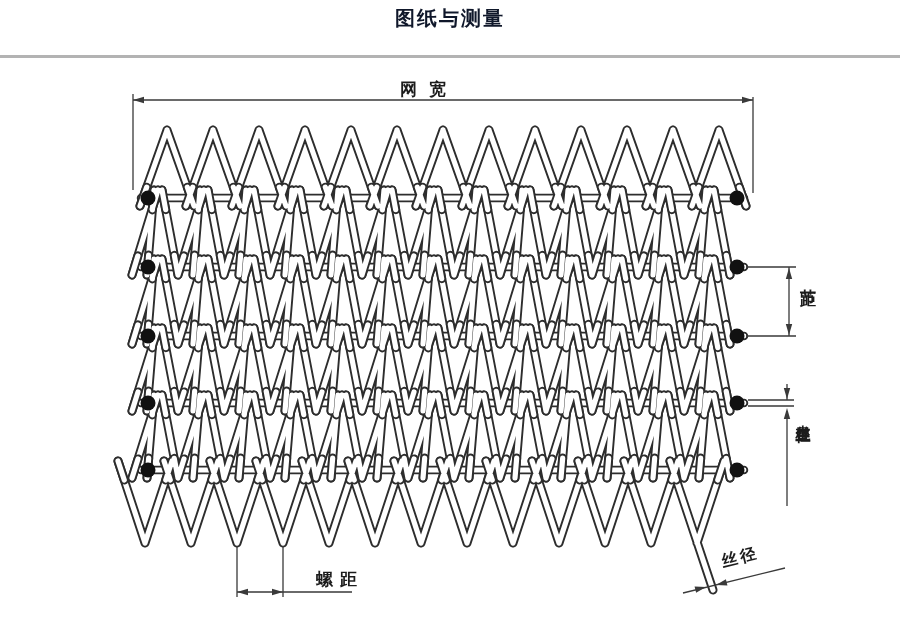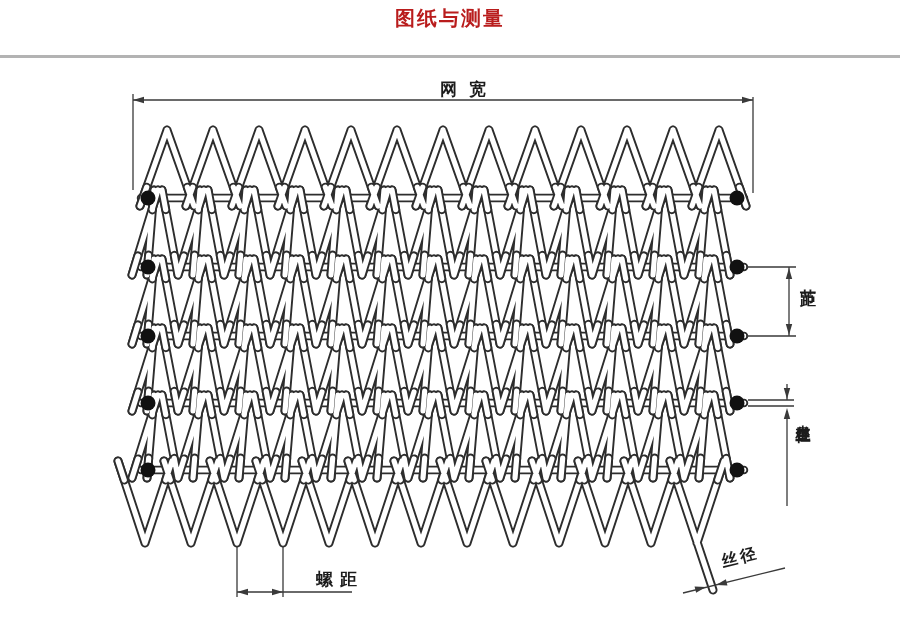--- a/index.html
+++ b/index.html
@@ -5,32 +5,32 @@
   html,body{margin:0;padding:0;background:#fff;}
   #page{position:relative;width:900px;height:628px;background:#fff;overflow:hidden;
         font-family:"Liberation Sans","DejaVu Sans",sans-serif;}
   #title{position:absolute;top:5px;left:0;width:900px;text-align:center;
          font-size:20px;font-weight:bold;letter-spacing:2px;}
   #divider{position:absolute;top:55px;left:0;width:900px;height:3px;}
   #mesh-svg{position:absolute;top:0;left:0;}
   .lbl{position:absolute;color:#1c1c1c;font-weight:bold;white-space:nowrap;}
   .lbl-h{font-size:17px;}
   .vert{writing-mode:vertical-rl;text-orientation:upright;}
-  #lbl-net-width{left:388px;top:78px;width:110px;text-align:right;letter-spacing:12px;text-indent:12px;}
+  #lbl-net-width{left:388px;top:78px;width:110px;text-align:left;letter-spacing:12px;text-indent:12px;}
   #lbl-pitch{left:797px;top:276px;font-size:16px;letter-spacing:4px;}
   #lbl-cross-wire{left:793px;top:413px;font-size:15px;letter-spacing:1px;}
   #lbl-spiral-pitch{left:296px;top:568px;letter-spacing:7px;margin-left:20px;}
   #lbl-wire-dia{left:722px;top:552px;font-size:16px;letter-spacing:3px;
                 transform:rotate(-14deg);transform-origin:left center;}
 </style>
 </head>
 <body>
 
 <div id="page">
-  <div id="title" style="color: #b91c1c;">图纸与测量</div>
+  <div id="title" style="color: #0f172a;">图纸与测量</div>
   <div id="divider" style="background: rgb(179, 179, 179);"></div>
 
   <svg id="mesh-svg" width="900" height="628" viewBox="0 0 900 628">
       <path d="M167 130L140 206M167 130L194 206M213 130L186 206M213 130L240 206M259 130L232 206M259 130L286 206M305 130L278 206M305 130L332 206M351 130L324 206M351 130L378 206M397 130L370 206M397 130L424 206M443 130L416 206M443 130L470 206M489 130L462 206M489 130L516 206M535 130L508 206M535 130L562 206M581 130L554 206M581 130L608 206M627 130L600 206M627 130L654 206M673 130L646 206M673 130L700 206M719 130L692 206M719 130L746 206M132 275L158 190M162 190L178 275M147 275L154 190M178 275L204 190M208 190L224 275M193 275L200 190M224 275L250 190M254 190L270 275M239 275L246 190M270 275L296 190M300 190L316 275M285 275L292 190M316 275L342 190M346 190L362 275M331 275L338 190M362 275L388 190M392 190L408 275M377 275L384 190M408 275L434 190M438 190L454 275M423 275L430 190M454 275L480 190M484 190L500 275M469 275L476 190M500 275L526 190M530 190L546 275M515 275L522 190M546 275L572 190M576 190L592 275M561 275L568 190M592 275L618 190M622 190L638 275M607 275L614 190M638 275L664 190M668 190L684 275M653 275L660 190M684 275L710 190M714 190L730 275M699 275L706 190M132 344L158 259M162 259L178 344M147 344L154 259M178 344L204 259M208 259L224 344M193 344L200 259M224 344L250 259M254 259L270 344M239 344L246 259M270 344L296 259M300 259L316 344M285 344L292 259M316 344L342 259M346 259L362 344M331 344L338 259M362 344L388 259M392 259L408 344M377 344L384 259M408 344L434 259M438 259L454 344M423 344L430 259M454 344L480 259M484 259L500 344M469 344L476 259M500 344L526 259M530 259L546 344M515 344L522 259M546 344L572 259M576 259L592 344M561 344L568 259M592 344L618 259M622 259L638 344M607 344L614 259M638 344L664 259M668 259L684 344M653 344L660 259M684 344L710 259M714 259L730 344M699 344L706 259M132 411L158 328M162 328L178 411M147 411L154 328M178 411L204 328M208 328L224 411M193 411L200 328M224 411L250 328M254 328L270 411M239 411L246 328M270 411L296 328M300 328L316 411M285 411L292 328M316 411L342 328M346 328L362 411M331 411L338 328M362 411L388 328M392 328L408 411M377 411L384 328M408 411L434 328M438 328L454 411M423 411L430 328M454 411L480 328M484 328L500 411M469 411L476 328M500 411L526 328M530 328L546 411M515 411L522 328M546 411L572 328M576 328L592 411M561 411L568 328M592 411L618 328M622 328L638 411M607 411L614 328M638 411L664 328M668 328L684 411M653 411L660 328M684 411L710 328M714 328L730 411M699 411L706 328M132 478L158 395M162 395L178 478M147 478L154 395M178 478L204 395M208 395L224 478M193 478L200 395M224 478L250 395M254 395L270 478M239 478L246 395M270 478L296 395M300 395L316 478M285 478L292 395M316 478L342 395M346 395L362 478M331 478L338 395M362 478L388 395M392 395L408 478M377 478L384 395M408 478L434 395M438 395L454 478M423 478L430 395M454 478L480 395M484 395L500 478M469 478L476 395M500 478L526 395M530 395L546 478M515 478L522 395M546 478L572 395M576 395L592 478M561 478L568 395M592 478L618 395M622 395L638 478M607 478L614 395M638 478L664 395M668 395L684 478M653 478L660 395M684 478L710 395M714 395L730 478M699 478L706 395M145 543L118 461M145 543L172 461M191 543L164 461M191 543L218 461M237 543L210 461M237 543L264 461M283 543L256 461M283 543L310 461M329 543L302 461M329 543L356 461M375 543L348 461M375 543L402 461M421 543L394 461M421 543L448 461M467 543L440 461M467 543L494 461M513 543L486 461M513 543L540 461M559 543L532 461M559 543L586 461M605 543L578 461M605 543L632 461M651 543L624 461M651 543L678 461M670 461L713 590M697 543L724 461" fill="none" stroke="#2d2d2d" stroke-width="9" stroke-linecap="round"></path>
       <path d="M167 130L140 206M167 130L194 206M213 130L186 206M213 130L240 206M259 130L232 206M259 130L286 206M305 130L278 206M305 130L332 206M351 130L324 206M351 130L378 206M397 130L370 206M397 130L424 206M443 130L416 206M443 130L470 206M489 130L462 206M489 130L516 206M535 130L508 206M535 130L562 206M581 130L554 206M581 130L608 206M627 130L600 206M627 130L654 206M673 130L646 206M673 130L700 206M719 130L692 206M719 130L746 206M132 275L158 190M162 190L178 275M147 275L154 190M178 275L204 190M208 190L224 275M193 275L200 190M224 275L250 190M254 190L270 275M239 275L246 190M270 275L296 190M300 190L316 275M285 275L292 190M316 275L342 190M346 190L362 275M331 275L338 190M362 275L388 190M392 190L408 275M377 275L384 190M408 275L434 190M438 190L454 275M423 275L430 190M454 275L480 190M484 190L500 275M469 275L476 190M500 275L526 190M530 190L546 275M515 275L522 190M546 275L572 190M576 190L592 275M561 275L568 190M592 275L618 190M622 190L638 275M607 275L614 190M638 275L664 190M668 190L684 275M653 275L660 190M684 275L710 190M714 190L730 275M699 275L706 190M132 344L158 259M162 259L178 344M147 344L154 259M178 344L204 259M208 259L224 344M193 344L200 259M224 344L250 259M254 259L270 344M239 344L246 259M270 344L296 259M300 259L316 344M285 344L292 259M316 344L342 259M346 259L362 344M331 344L338 259M362 344L388 259M392 259L408 344M377 344L384 259M408 344L434 259M438 259L454 344M423 344L430 259M454 344L480 259M484 259L500 344M469 344L476 259M500 344L526 259M530 259L546 344M515 344L522 259M546 344L572 259M576 259L592 344M561 344L568 259M592 344L618 259M622 259L638 344M607 344L614 259M638 344L664 259M668 259L684 344M653 344L660 259M684 344L710 259M714 259L730 344M699 344L706 259M132 411L158 328M162 328L178 411M147 411L154 328M178 411L204 328M208 328L224 411M193 411L200 328M224 411L250 328M254 328L270 411M239 411L246 328M270 411L296 328M300 328L316 411M285 411L292 328M316 411L342 328M346 328L362 411M331 411L338 328M362 411L388 328M392 328L408 411M377 411L384 328M408 411L434 328M438 328L454 411M423 411L430 328M454 411L480 328M484 328L500 411M469 411L476 328M500 411L526 328M530 328L546 411M515 411L522 328M546 411L572 328M576 328L592 411M561 411L568 328M592 411L618 328M622 328L638 411M607 411L614 328M638 411L664 328M668 328L684 411M653 411L660 328M684 411L710 328M714 328L730 411M699 411L706 328M132 478L158 395M162 395L178 478M147 478L154 395M178 478L204 395M208 395L224 478M193 478L200 395M224 478L250 395M254 395L270 478M239 478L246 395M270 478L296 395M300 395L316 478M285 478L292 395M316 478L342 395M346 395L362 478M331 478L338 395M362 478L388 395M392 395L408 478M377 478L384 395M408 478L434 395M438 395L454 478M423 478L430 395M454 478L480 395M484 395L500 478M469 478L476 395M500 478L526 395M530 395L546 478M515 478L522 395M546 478L572 395M576 395L592 478M561 478L568 395M592 478L618 395M622 395L638 478M607 478L614 395M638 478L664 395M668 395L684 478M653 478L660 395M684 478L710 395M714 395L730 478M699 478L706 395M145 543L118 461M145 543L172 461M191 543L164 461M191 543L218 461M237 543L210 461M237 543L264 461M283 543L256 461M283 543L310 461M329 543L302 461M329 543L356 461M375 543L348 461M375 543L402 461M421 543L394 461M421 543L448 461M467 543L440 461M467 543L494 461M513 543L486 461M513 543L540 461M559 543L532 461M559 543L586 461M605 543L578 461M605 543L632 461M651 543L624 461M651 543L678 461M670 461L713 590M697 543L724 461" fill="none" stroke="#ffffff" stroke-width="5.2" stroke-linecap="round"></path>
       <path d="M141 198L744 198M141 267L744 267M141 336L744 336M141 403L744 403M141 470L744 470" fill="none" stroke="#2d2d2d" stroke-width="8.5" stroke-linecap="round"></path>
       <path d="M141 198L744 198M141 267L744 267M141 336L744 336M141 403L744 403M141 470L744 470" fill="none" stroke="#ffffff" stroke-width="4.8" stroke-linecap="round"></path>
       <path d="M140 206L146.69530104705413 187.1539674231069M194 206L187.30469895294587 187.1539674231069M186 206L192.69530104705413 187.1539674231069M240 206L233.30469895294587 187.1539674231069M232 206L238.69530104705413 187.1539674231069M286 206L279.3046989529459 187.1539674231069M278 206L284.6953010470541 187.1539674231069M332 206L325.3046989529459 187.1539674231069M324 206L330.6953010470541 187.1539674231069M378 206L371.3046989529459 187.1539674231069M370 206L376.6953010470541 187.1539674231069M424 206L417.3046989529459 187.1539674231069M416 206L422.6953010470541 187.1539674231069M470 206L463.3046989529459 187.1539674231069M462 206L468.6953010470541 187.1539674231069M516 206L509.3046989529459 187.1539674231069M508 206L514.6953010470542 187.1539674231069M562 206L555.3046989529458 187.1539674231069M554 206L560.6953010470542 187.1539674231069M608 206L601.3046989529458 187.1539674231069M600 206L606.6953010470542 187.1539674231069M654 206L647.3046989529458 187.1539674231069M646 206L652.6953010470542 187.1539674231069M700 206L693.3046989529458 187.1539674231069M692 206L698.6953010470542 187.1539674231069M746 206L739.3046989529458 187.1539674231069M132 275L137.850086837871 255.87471610696016M158 190L152.149913162129 209.12528389303984M162 190L165.69973102054485 209.65482104664446M178 275L174.30026897945515 255.34517895335554M147 275L148.64150189080607 255.06747704021188M154 190L152.35849810919393 209.93252295978812M178 275L183.850086837871 255.87471610696016M204 190L198.149913162129 209.12528389303984M208 190L211.69973102054485 209.65482104664446M224 275L220.30026897945515 255.34517895335554M193 275L194.64150189080607 255.06747704021188M200 190L198.35849810919393 209.93252295978812M224 275L229.850086837871 255.87471610696016M250 190L244.149913162129 209.12528389303984M254 190L257.69973102054485 209.65482104664446M270 275L266.30026897945515 255.34517895335554M239 275L240.64150189080607 255.06747704021188M246 190L244.35849810919393 209.93252295978812M270 275L275.850086837871 255.87471610696016M296 190L290.149913162129 209.12528389303984M300 190L303.69973102054485 209.65482104664446M316 275L312.30026897945515 255.34517895335554M285 275L286.64150189080607 255.06747704021188M292 190L290.35849810919393 209.93252295978812M316 275L321.850086837871 255.87471610696016M342 190L336.149913162129 209.12528389303984M346 190L349.69973102054485 209.65482104664446M362 275L358.30026897945515 255.34517895335554M331 275L332.64150189080607 255.06747704021188M338 190L336.35849810919393 209.93252295978812M362 275L367.850086837871 255.87471610696016M388 190L382.149913162129 209.12528389303984M392 190L395.69973102054485 209.65482104664446M408 275L404.30026897945515 255.34517895335554M377 275L378.64150189080607 255.06747704021188M384 190L382.35849810919393 209.93252295978812M408 275L413.850086837871 255.87471610696016M434 190L428.149913162129 209.12528389303984M438 190L441.69973102054485 209.65482104664446M454 275L450.30026897945515 255.34517895335554M423 275L424.64150189080607 255.06747704021188M430 190L428.35849810919393 209.93252295978812M454 275L459.850086837871 255.87471610696016M480 190L474.149913162129 209.12528389303984M484 190L487.69973102054485 209.65482104664446M500 275L496.30026897945515 255.34517895335554M469 275L470.64150189080607 255.06747704021188M476 190L474.35849810919393 209.93252295978812M500 275L505.850086837871 255.87471610696016M526 190L520.149913162129 209.12528389303984M530 190L533.6997310205448 209.65482104664446M546 275L542.3002689794552 255.34517895335554M515 275L516.6415018908061 255.06747704021188M522 190L520.3584981091939 209.93252295978812M546 275L551.850086837871 255.87471610696016M572 190L566.149913162129 209.12528389303984M576 190L579.6997310205448 209.65482104664446M592 275L588.3002689794552 255.34517895335554M561 275L562.6415018908061 255.06747704021188M568 190L566.3584981091939 209.93252295978812M592 275L597.850086837871 255.87471610696016M618 190L612.149913162129 209.12528389303984M622 190L625.6997310205448 209.65482104664446M638 275L634.3002689794552 255.34517895335554M607 275L608.6415018908061 255.06747704021188M614 190L612.3584981091939 209.93252295978812M638 275L643.850086837871 255.87471610696016M664 190L658.149913162129 209.12528389303984M668 190L671.6997310205448 209.65482104664446M684 275L680.3002689794552 255.34517895335554M653 275L654.6415018908061 255.06747704021188M660 190L658.3584981091939 209.93252295978812M684 275L689.850086837871 255.87471610696016M710 190L704.149913162129 209.12528389303984M714 190L717.6997310205448 209.65482104664446M730 275L726.3002689794552 255.34517895335554M699 275L700.6415018908061 255.06747704021188M706 190L704.3584981091939 209.93252295978812M132 344L137.850086837871 324.8747161069602M158 259L152.149913162129 278.1252838930398M162 259L165.69973102054485 278.6548210466445M178 344L174.30026897945515 324.3451789533555M147 344L148.64150189080607 324.0674770402119M154 259L152.35849810919393 278.9325229597881M178 344L183.850086837871 324.8747161069602M204 259L198.149913162129 278.1252838930398M208 259L211.69973102054485 278.6548210466445M224 344L220.30026897945515 324.3451789533555M193 344L194.64150189080607 324.0674770402119M200 259L198.35849810919393 278.9325229597881M224 344L229.850086837871 324.8747161069602M250 259L244.149913162129 278.1252838930398M254 259L257.69973102054485 278.6548210466445M270 344L266.30026897945515 324.3451789533555M239 344L240.64150189080607 324.0674770402119M246 259L244.35849810919393 278.9325229597881M270 344L275.850086837871 324.8747161069602M296 259L290.149913162129 278.1252838930398M300 259L303.69973102054485 278.6548210466445M316 344L312.30026897945515 324.3451789533555M285 344L286.64150189080607 324.0674770402119M292 259L290.35849810919393 278.9325229597881M316 344L321.850086837871 324.8747161069602M342 259L336.149913162129 278.1252838930398M346 259L349.69973102054485 278.6548210466445M362 344L358.30026897945515 324.3451789533555M331 344L332.64150189080607 324.0674770402119M338 259L336.35849810919393 278.9325229597881M362 344L367.850086837871 324.8747161069602M388 259L382.149913162129 278.1252838930398M392 259L395.69973102054485 278.6548210466445M408 344L404.30026897945515 324.3451789533555M377 344L378.64150189080607 324.0674770402119M384 259L382.35849810919393 278.9325229597881M408 344L413.850086837871 324.8747161069602M434 259L428.149913162129 278.1252838930398M438 259L441.69973102054485 278.6548210466445M454 344L450.30026897945515 324.3451789533555M423 344L424.64150189080607 324.0674770402119M430 259L428.35849810919393 278.9325229597881M454 344L459.850086837871 324.8747161069602M480 259L474.149913162129 278.1252838930398M484 259L487.69973102054485 278.6548210466445M500 344L496.30026897945515 324.3451789533555M469 344L470.64150189080607 324.0674770402119M476 259L474.35849810919393 278.9325229597881M500 344L505.850086837871 324.8747161069602M526 259L520.149913162129 278.1252838930398M530 259L533.6997310205448 278.6548210466445M546 344L542.3002689794552 324.3451789533555M515 344L516.6415018908061 324.0674770402119M522 259L520.3584981091939 278.9325229597881M546 344L551.850086837871 324.8747161069602M572 259L566.149913162129 278.1252838930398M576 259L579.6997310205448 278.6548210466445M592 344L588.3002689794552 324.3451789533555M561 344L562.6415018908061 324.0674770402119M568 259L566.3584981091939 278.9325229597881M592 344L597.850086837871 324.8747161069602M618 259L612.149913162129 278.1252838930398M622 259L625.6997310205448 278.6548210466445M638 344L634.3002689794552 324.3451789533555M607 344L608.6415018908061 324.0674770402119M614 259L612.3584981091939 278.9325229597881M638 344L643.850086837871 324.8747161069602M664 259L658.149913162129 278.1252838930398M668 259L671.6997310205448 278.6548210466445M684 344L680.3002689794552 324.3451789533555M653 344L654.6415018908061 324.0674770402119M660 259L658.3584981091939 278.9325229597881M684 344L689.850086837871 324.8747161069602M710 259L704.149913162129 278.1252838930398M714 259L717.6997310205448 278.6548210466445M730 344L726.3002689794552 324.3451789533555M699 344L700.6415018908061 324.0674770402119M706 259L704.3584981091939 278.9325229597881M132 411L137.9785914603112 391.91449649208346M158 328L152.0214085396888 347.08550350791654M162 328L165.78572324527997 347.6384393348898M178 411L174.21427675472003 391.3615606651102M147 411L148.68078006296582 391.0707506819766M154 328L152.31921993703418 347.9292493180234M178 411L183.9785914603112 391.91449649208346M204 328L198.0214085396888 347.08550350791654M208 328L211.78572324527997 347.6384393348898M224 411L220.21427675472003 391.3615606651102M193 411L194.68078006296582 391.0707506819766M200 328L198.31921993703418 347.9292493180234M224 411L229.9785914603112 391.91449649208346M250 328L244.0214085396888 347.08550350791654M254 328L257.78572324527994 347.6384393348898M270 411L266.21427675472006 391.3615606651102M239 411L240.68078006296582 391.0707506819766M246 328L244.31921993703418 347.9292493180234M270 411L275.9785914603112 391.91449649208346M296 328L290.0214085396888 347.08550350791654M300 328L303.78572324527994 347.6384393348898M316 411L312.21427675472006 391.3615606651102M285 411L286.6807800629658 391.0707506819766M292 328L290.3192199370342 347.9292493180234M316 411L321.9785914603112 391.91449649208346M342 328L336.0214085396888 347.08550350791654M346 328L349.78572324527994 347.6384393348898M362 411L358.21427675472006 391.3615606651102M331 411L332.6807800629658 391.0707506819766M338 328L336.3192199370342 347.9292493180234M362 411L367.9785914603112 391.91449649208346M388 328L382.0214085396888 347.08550350791654M392 328L395.78572324527994 347.6384393348898M408 411L404.21427675472006 391.3615606651102M377 411L378.6807800629658 391.0707506819766M384 328L382.3192199370342 347.9292493180234M408 411L413.9785914603112 391.91449649208346M434 328L428.0214085396888 347.08550350791654M438 328L441.78572324527994 347.6384393348898M454 411L450.21427675472006 391.3615606651102M423 411L424.6807800629658 391.0707506819766M430 328L428.3192199370342 347.9292493180234M454 411L459.9785914603112 391.91449649208346M480 328L474.0214085396888 347.08550350791654M484 328L487.78572324527994 347.6384393348898M500 411L496.21427675472006 391.3615606651102M469 411L470.6807800629658 391.0707506819766M476 328L474.3192199370342 347.9292493180234M500 411L505.9785914603112 391.91449649208346M526 328L520.0214085396888 347.08550350791654M530 328L533.78572324528 347.6384393348898M546 411L542.21427675472 391.3615606651102M515 411L516.6807800629658 391.0707506819766M522 328L520.3192199370342 347.9292493180234M546 411L551.9785914603112 391.91449649208346M572 328L566.0214085396888 347.08550350791654M576 328L579.78572324528 347.6384393348898M592 411L588.21427675472 391.3615606651102M561 411L562.6807800629658 391.0707506819766M568 328L566.3192199370342 347.9292493180234M592 411L597.9785914603112 391.91449649208346M618 328L612.0214085396888 347.08550350791654M622 328L625.78572324528 347.6384393348898M638 411L634.21427675472 391.3615606651102M607 411L608.6807800629658 391.0707506819766M614 328L612.3192199370342 347.9292493180234M638 411L643.9785914603112 391.91449649208346M664 328L658.0214085396888 347.08550350791654M668 328L671.78572324528 347.6384393348898M684 411L680.21427675472 391.3615606651102M653 411L654.6807800629658 391.0707506819766M660 328L658.3192199370342 347.9292493180234M684 411L689.9785914603112 391.91449649208346M710 328L704.0214085396888 347.08550350791654M714 328L717.78572324528 347.6384393348898M730 411L726.21427675472 391.3615606651102M699 411L700.6807800629658 391.0707506819766M706 328L704.3192199370342 347.9292493180234M132 478L137.9785914603112 458.91449649208346M158 395L152.0214085396888 414.08550350791654M162 395L165.78572324527997 414.6384393348898M178 478L174.21427675472003 458.3615606651102M147 478L148.68078006296582 458.0707506819766M154 395L152.31921993703418 414.9292493180234M178 478L183.9785914603112 458.91449649208346M204 395L198.0214085396888 414.08550350791654M208 395L211.78572324527997 414.6384393348898M224 478L220.21427675472003 458.3615606651102M193 478L194.68078006296582 458.0707506819766M200 395L198.31921993703418 414.9292493180234M224 478L229.9785914603112 458.91449649208346M250 395L244.0214085396888 414.08550350791654M254 395L257.78572324527994 414.6384393348898M270 478L266.21427675472006 458.3615606651102M239 478L240.68078006296582 458.0707506819766M246 395L244.31921993703418 414.9292493180234M270 478L275.9785914603112 458.91449649208346M296 395L290.0214085396888 414.08550350791654M300 395L303.78572324527994 414.6384393348898M316 478L312.21427675472006 458.3615606651102M285 478L286.6807800629658 458.0707506819766M292 395L290.3192199370342 414.9292493180234M316 478L321.9785914603112 458.91449649208346M342 395L336.0214085396888 414.08550350791654M346 395L349.78572324527994 414.6384393348898M362 478L358.21427675472006 458.3615606651102M331 478L332.6807800629658 458.0707506819766M338 395L336.3192199370342 414.9292493180234M362 478L367.9785914603112 458.91449649208346M388 395L382.0214085396888 414.08550350791654M392 395L395.78572324527994 414.6384393348898M408 478L404.21427675472006 458.3615606651102M377 478L378.6807800629658 458.0707506819766M384 395L382.3192199370342 414.9292493180234M408 478L413.9785914603112 458.91449649208346M434 395L428.0214085396888 414.08550350791654M438 395L441.78572324527994 414.6384393348898M454 478L450.21427675472006 458.3615606651102M423 478L424.6807800629658 458.0707506819766M430 395L428.3192199370342 414.9292493180234M454 478L459.9785914603112 458.91449649208346M480 395L474.0214085396888 414.08550350791654M484 395L487.78572324527994 414.6384393348898M500 478L496.21427675472006 458.3615606651102M469 478L470.6807800629658 458.0707506819766M476 395L474.3192199370342 414.9292493180234M500 478L505.9785914603112 458.91449649208346M526 395L520.0214085396888 414.08550350791654M530 395L533.78572324528 414.6384393348898M546 478L542.21427675472 458.3615606651102M515 478L516.6807800629658 458.0707506819766M522 395L520.3192199370342 414.9292493180234M546 478L551.9785914603112 458.91449649208346M572 395L566.0214085396888 414.08550350791654M576 395L579.78572324528 414.6384393348898M592 478L588.21427675472 458.3615606651102M561 478L562.6807800629658 458.0707506819766M568 395L566.3192199370342 414.9292493180234M592 478L597.9785914603112 458.91449649208346M618 395L612.0214085396888 414.08550350791654M622 395L625.78572324528 414.6384393348898M638 478L634.21427675472 458.3615606651102M607 478L608.6807800629658 458.0707506819766M614 395L612.3192199370342 414.9292493180234M638 478L643.9785914603112 458.91449649208346M664 395L658.0214085396888 414.08550350791654M668 395L671.78572324528 414.6384393348898M684 478L680.21427675472 458.3615606651102M653 478L654.6807800629658 458.0707506819766M660 395L658.3192199370342 414.9292493180234M684 478L689.9785914603112 458.91449649208346M710 395L704.0214085396888 414.08550350791654M714 395L717.78572324528 414.6384393348898M730 478L726.21427675472 458.3615606651102M699 478L700.6807800629658 458.0707506819766M706 395L704.3192199370342 414.9292493180234M118 461L124.25501274894523 479.9967053856855M172 461L165.74498725105477 479.9967053856855M164 461L170.25501274894523 479.9967053856855M218 461L211.74498725105477 479.9967053856855M210 461L216.25501274894523 479.9967053856855M264 461L257.7449872510548 479.9967053856855M256 461L262.2550127489452 479.9967053856855M310 461L303.7449872510548 479.9967053856855M302 461L308.2550127489452 479.9967053856855M356 461L349.7449872510548 479.9967053856855M348 461L354.2550127489452 479.9967053856855M402 461L395.7449872510548 479.9967053856855M394 461L400.2550127489452 479.9967053856855M448 461L441.7449872510548 479.9967053856855M440 461L446.2550127489452 479.9967053856855M494 461L487.7449872510548 479.9967053856855M486 461L492.2550127489452 479.9967053856855M540 461L533.7449872510548 479.9967053856855M532 461L538.2550127489452 479.9967053856855M586 461L579.7449872510548 479.9967053856855M578 461L584.2550127489452 479.9967053856855M632 461L625.7449872510548 479.9967053856855M624 461L630.2550127489452 479.9967053856855M678 461L671.7449872510548 479.9967053856855M670 461L676.3245553203368 479.9736659610103M724 461L717.7449872510548 479.9967053856855" fill="none" stroke="#2d2d2d" stroke-width="9" stroke-linecap="round"></path>
       <path d="M140 206L146.69530104705413 187.1539674231069M194 206L187.30469895294587 187.1539674231069M186 206L192.69530104705413 187.1539674231069M240 206L233.30469895294587 187.1539674231069M232 206L238.69530104705413 187.1539674231069M286 206L279.3046989529459 187.1539674231069M278 206L284.6953010470541 187.1539674231069M332 206L325.3046989529459 187.1539674231069M324 206L330.6953010470541 187.1539674231069M378 206L371.3046989529459 187.1539674231069M370 206L376.6953010470541 187.1539674231069M424 206L417.3046989529459 187.1539674231069M416 206L422.6953010470541 187.1539674231069M470 206L463.3046989529459 187.1539674231069M462 206L468.6953010470541 187.1539674231069M516 206L509.3046989529459 187.1539674231069M508 206L514.6953010470542 187.1539674231069M562 206L555.3046989529458 187.1539674231069M554 206L560.6953010470542 187.1539674231069M608 206L601.3046989529458 187.1539674231069M600 206L606.6953010470542 187.1539674231069M654 206L647.3046989529458 187.1539674231069M646 206L652.6953010470542 187.1539674231069M700 206L693.3046989529458 187.1539674231069M692 206L698.6953010470542 187.1539674231069M746 206L739.3046989529458 187.1539674231069M132 275L137.850086837871 255.87471610696016M158 190L152.149913162129 209.12528389303984M162 190L165.69973102054485 209.65482104664446M178 275L174.30026897945515 255.34517895335554M147 275L148.64150189080607 255.06747704021188M154 190L152.35849810919393 209.93252295978812M178 275L183.850086837871 255.87471610696016M204 190L198.149913162129 209.12528389303984M208 190L211.69973102054485 209.65482104664446M224 275L220.30026897945515 255.34517895335554M193 275L194.64150189080607 255.06747704021188M200 190L198.35849810919393 209.93252295978812M224 275L229.850086837871 255.87471610696016M250 190L244.149913162129 209.12528389303984M254 190L257.69973102054485 209.65482104664446M270 275L266.30026897945515 255.34517895335554M239 275L240.64150189080607 255.06747704021188M246 190L244.35849810919393 209.93252295978812M270 275L275.850086837871 255.87471610696016M296 190L290.149913162129 209.12528389303984M300 190L303.69973102054485 209.65482104664446M316 275L312.30026897945515 255.34517895335554M285 275L286.64150189080607 255.06747704021188M292 190L290.35849810919393 209.93252295978812M316 275L321.850086837871 255.87471610696016M342 190L336.149913162129 209.12528389303984M346 190L349.69973102054485 209.65482104664446M362 275L358.30026897945515 255.34517895335554M331 275L332.64150189080607 255.06747704021188M338 190L336.35849810919393 209.93252295978812M362 275L367.850086837871 255.87471610696016M388 190L382.149913162129 209.12528389303984M392 190L395.69973102054485 209.65482104664446M408 275L404.30026897945515 255.34517895335554M377 275L378.64150189080607 255.06747704021188M384 190L382.35849810919393 209.93252295978812M408 275L413.850086837871 255.87471610696016M434 190L428.149913162129 209.12528389303984M438 190L441.69973102054485 209.65482104664446M454 275L450.30026897945515 255.34517895335554M423 275L424.64150189080607 255.06747704021188M430 190L428.35849810919393 209.93252295978812M454 275L459.850086837871 255.87471610696016M480 190L474.149913162129 209.12528389303984M484 190L487.69973102054485 209.65482104664446M500 275L496.30026897945515 255.34517895335554M469 275L470.64150189080607 255.06747704021188M476 190L474.35849810919393 209.93252295978812M500 275L505.850086837871 255.87471610696016M526 190L520.149913162129 209.12528389303984M530 190L533.6997310205448 209.65482104664446M546 275L542.3002689794552 255.34517895335554M515 275L516.6415018908061 255.06747704021188M522 190L520.3584981091939 209.93252295978812M546 275L551.850086837871 255.87471610696016M572 190L566.149913162129 209.12528389303984M576 190L579.6997310205448 209.65482104664446M592 275L588.3002689794552 255.34517895335554M561 275L562.6415018908061 255.06747704021188M568 190L566.3584981091939 209.93252295978812M592 275L597.850086837871 255.87471610696016M618 190L612.149913162129 209.12528389303984M622 190L625.6997310205448 209.65482104664446M638 275L634.3002689794552 255.34517895335554M607 275L608.6415018908061 255.06747704021188M614 190L612.3584981091939 209.93252295978812M638 275L643.850086837871 255.87471610696016M664 190L658.149913162129 209.12528389303984M668 190L671.6997310205448 209.65482104664446M684 275L680.3002689794552 255.34517895335554M653 275L654.6415018908061 255.06747704021188M660 190L658.3584981091939 209.93252295978812M684 275L689.850086837871 255.87471610696016M710 190L704.149913162129 209.12528389303984M714 190L717.6997310205448 209.65482104664446M730 275L726.3002689794552 255.34517895335554M699 275L700.6415018908061 255.06747704021188M706 190L704.3584981091939 209.93252295978812M132 344L137.850086837871 324.8747161069602M158 259L152.149913162129 278.1252838930398M162 259L165.69973102054485 278.6548210466445M178 344L174.30026897945515 324.3451789533555M147 344L148.64150189080607 324.0674770402119M154 259L152.35849810919393 278.9325229597881M178 344L183.850086837871 324.8747161069602M204 259L198.149913162129 278.1252838930398M208 259L211.69973102054485 278.6548210466445M224 344L220.30026897945515 324.3451789533555M193 344L194.64150189080607 324.0674770402119M200 259L198.35849810919393 278.9325229597881M224 344L229.850086837871 324.8747161069602M250 259L244.149913162129 278.1252838930398M254 259L257.69973102054485 278.6548210466445M270 344L266.30026897945515 324.3451789533555M239 344L240.64150189080607 324.0674770402119M246 259L244.35849810919393 278.9325229597881M270 344L275.850086837871 324.8747161069602M296 259L290.149913162129 278.1252838930398M300 259L303.69973102054485 278.6548210466445M316 344L312.30026897945515 324.3451789533555M285 344L286.64150189080607 324.0674770402119M292 259L290.35849810919393 278.9325229597881M316 344L321.850086837871 324.8747161069602M342 259L336.149913162129 278.1252838930398M346 259L349.69973102054485 278.6548210466445M362 344L358.30026897945515 324.3451789533555M331 344L332.64150189080607 324.0674770402119M338 259L336.35849810919393 278.9325229597881M362 344L367.850086837871 324.8747161069602M388 259L382.149913162129 278.1252838930398M392 259L395.69973102054485 278.6548210466445M408 344L404.30026897945515 324.3451789533555M377 344L378.64150189080607 324.0674770402119M384 259L382.35849810919393 278.9325229597881M408 344L413.850086837871 324.8747161069602M434 259L428.149913162129 278.1252838930398M438 259L441.69973102054485 278.6548210466445M454 344L450.30026897945515 324.3451789533555M423 344L424.64150189080607 324.0674770402119M430 259L428.35849810919393 278.9325229597881M454 344L459.850086837871 324.8747161069602M480 259L474.149913162129 278.1252838930398M484 259L487.69973102054485 278.6548210466445M500 344L496.30026897945515 324.3451789533555M469 344L470.64150189080607 324.0674770402119M476 259L474.35849810919393 278.9325229597881M500 344L505.850086837871 324.8747161069602M526 259L520.149913162129 278.1252838930398M530 259L533.6997310205448 278.6548210466445M546 344L542.3002689794552 324.3451789533555M515 344L516.6415018908061 324.0674770402119M522 259L520.3584981091939 278.9325229597881M546 344L551.850086837871 324.8747161069602M572 259L566.149913162129 278.1252838930398M576 259L579.6997310205448 278.6548210466445M592 344L588.3002689794552 324.3451789533555M561 344L562.6415018908061 324.0674770402119M568 259L566.3584981091939 278.9325229597881M592 344L597.850086837871 324.8747161069602M618 259L612.149913162129 278.1252838930398M622 259L625.6997310205448 278.6548210466445M638 344L634.3002689794552 324.3451789533555M607 344L608.6415018908061 324.0674770402119M614 259L612.3584981091939 278.9325229597881M638 344L643.850086837871 324.8747161069602M664 259L658.149913162129 278.1252838930398M668 259L671.6997310205448 278.6548210466445M684 344L680.3002689794552 324.3451789533555M653 344L654.6415018908061 324.0674770402119M660 259L658.3584981091939 278.9325229597881M684 344L689.850086837871 324.8747161069602M710 259L704.149913162129 278.1252838930398M714 259L717.6997310205448 278.6548210466445M730 344L726.3002689794552 324.3451789533555M699 344L700.6415018908061 324.0674770402119M706 259L704.3584981091939 278.9325229597881M132 411L137.9785914603112 391.91449649208346M158 328L152.0214085396888 347.08550350791654M162 328L165.78572324527997 347.6384393348898M178 411L174.21427675472003 391.3615606651102M147 411L148.68078006296582 391.0707506819766M154 328L152.31921993703418 347.9292493180234M178 411L183.9785914603112 391.91449649208346M204 328L198.0214085396888 347.08550350791654M208 328L211.78572324527997 347.6384393348898M224 411L220.21427675472003 391.3615606651102M193 411L194.68078006296582 391.0707506819766M200 328L198.31921993703418 347.9292493180234M224 411L229.9785914603112 391.91449649208346M250 328L244.0214085396888 347.08550350791654M254 328L257.78572324527994 347.6384393348898M270 411L266.21427675472006 391.3615606651102M239 411L240.68078006296582 391.0707506819766M246 328L244.31921993703418 347.9292493180234M270 411L275.9785914603112 391.91449649208346M296 328L290.0214085396888 347.08550350791654M300 328L303.78572324527994 347.6384393348898M316 411L312.21427675472006 391.3615606651102M285 411L286.6807800629658 391.0707506819766M292 328L290.3192199370342 347.9292493180234M316 411L321.9785914603112 391.91449649208346M342 328L336.0214085396888 347.08550350791654M346 328L349.78572324527994 347.6384393348898M362 411L358.21427675472006 391.3615606651102M331 411L332.6807800629658 391.0707506819766M338 328L336.3192199370342 347.9292493180234M362 411L367.9785914603112 391.91449649208346M388 328L382.0214085396888 347.08550350791654M392 328L395.78572324527994 347.6384393348898M408 411L404.21427675472006 391.3615606651102M377 411L378.6807800629658 391.0707506819766M384 328L382.3192199370342 347.9292493180234M408 411L413.9785914603112 391.91449649208346M434 328L428.0214085396888 347.08550350791654M438 328L441.78572324527994 347.6384393348898M454 411L450.21427675472006 391.3615606651102M423 411L424.6807800629658 391.0707506819766M430 328L428.3192199370342 347.9292493180234M454 411L459.9785914603112 391.91449649208346M480 328L474.0214085396888 347.08550350791654M484 328L487.78572324527994 347.6384393348898M500 411L496.21427675472006 391.3615606651102M469 411L470.6807800629658 391.0707506819766M476 328L474.3192199370342 347.9292493180234M500 411L505.9785914603112 391.91449649208346M526 328L520.0214085396888 347.08550350791654M530 328L533.78572324528 347.6384393348898M546 411L542.21427675472 391.3615606651102M515 411L516.6807800629658 391.0707506819766M522 328L520.3192199370342 347.9292493180234M546 411L551.9785914603112 391.91449649208346M572 328L566.0214085396888 347.08550350791654M576 328L579.78572324528 347.6384393348898M592 411L588.21427675472 391.3615606651102M561 411L562.6807800629658 391.0707506819766M568 328L566.3192199370342 347.9292493180234M592 411L597.9785914603112 391.91449649208346M618 328L612.0214085396888 347.08550350791654M622 328L625.78572324528 347.6384393348898M638 411L634.21427675472 391.3615606651102M607 411L608.6807800629658 391.0707506819766M614 328L612.3192199370342 347.9292493180234M638 411L643.9785914603112 391.91449649208346M664 328L658.0214085396888 347.08550350791654M668 328L671.78572324528 347.6384393348898M684 411L680.21427675472 391.3615606651102M653 411L654.6807800629658 391.0707506819766M660 328L658.3192199370342 347.9292493180234M684 411L689.9785914603112 391.91449649208346M710 328L704.0214085396888 347.08550350791654M714 328L717.78572324528 347.6384393348898M730 411L726.21427675472 391.3615606651102M699 411L700.6807800629658 391.0707506819766M706 328L704.3192199370342 347.9292493180234M132 478L137.9785914603112 458.91449649208346M158 395L152.0214085396888 414.08550350791654M162 395L165.78572324527997 414.6384393348898M178 478L174.21427675472003 458.3615606651102M147 478L148.68078006296582 458.0707506819766M154 395L152.31921993703418 414.9292493180234M178 478L183.9785914603112 458.91449649208346M204 395L198.0214085396888 414.08550350791654M208 395L211.78572324527997 414.6384393348898M224 478L220.21427675472003 458.3615606651102M193 478L194.68078006296582 458.0707506819766M200 395L198.31921993703418 414.9292493180234M224 478L229.9785914603112 458.91449649208346M250 395L244.0214085396888 414.08550350791654M254 395L257.78572324527994 414.6384393348898M270 478L266.21427675472006 458.3615606651102M239 478L240.68078006296582 458.0707506819766M246 395L244.31921993703418 414.9292493180234M270 478L275.9785914603112 458.91449649208346M296 395L290.0214085396888 414.08550350791654M300 395L303.78572324527994 414.6384393348898M316 478L312.21427675472006 458.3615606651102M285 478L286.6807800629658 458.0707506819766M292 395L290.3192199370342 414.9292493180234M316 478L321.9785914603112 458.91449649208346M342 395L336.0214085396888 414.08550350791654M346 395L349.78572324527994 414.6384393348898M362 478L358.21427675472006 458.3615606651102M331 478L332.6807800629658 458.0707506819766M338 395L336.3192199370342 414.9292493180234M362 478L367.9785914603112 458.91449649208346M388 395L382.0214085396888 414.08550350791654M392 395L395.78572324527994 414.6384393348898M408 478L404.21427675472006 458.3615606651102M377 478L378.6807800629658 458.0707506819766M384 395L382.3192199370342 414.9292493180234M408 478L413.9785914603112 458.91449649208346M434 395L428.0214085396888 414.08550350791654M438 395L441.78572324527994 414.6384393348898M454 478L450.21427675472006 458.3615606651102M423 478L424.6807800629658 458.0707506819766M430 395L428.3192199370342 414.9292493180234M454 478L459.9785914603112 458.91449649208346M480 395L474.0214085396888 414.08550350791654M484 395L487.78572324527994 414.6384393348898M500 478L496.21427675472006 458.3615606651102M469 478L470.6807800629658 458.0707506819766M476 395L474.3192199370342 414.9292493180234M500 478L505.9785914603112 458.91449649208346M526 395L520.0214085396888 414.08550350791654M530 395L533.78572324528 414.6384393348898M546 478L542.21427675472 458.3615606651102M515 478L516.6807800629658 458.0707506819766M522 395L520.3192199370342 414.9292493180234M546 478L551.9785914603112 458.91449649208346M572 395L566.0214085396888 414.08550350791654M576 395L579.78572324528 414.6384393348898M592 478L588.21427675472 458.3615606651102M561 478L562.6807800629658 458.0707506819766M568 395L566.3192199370342 414.9292493180234M592 478L597.9785914603112 458.91449649208346M618 395L612.0214085396888 414.08550350791654M622 395L625.78572324528 414.6384393348898M638 478L634.21427675472 458.3615606651102M607 478L608.6807800629658 458.0707506819766M614 395L612.3192199370342 414.9292493180234M638 478L643.9785914603112 458.91449649208346M664 395L658.0214085396888 414.08550350791654M668 395L671.78572324528 414.6384393348898M684 478L680.21427675472 458.3615606651102M653 478L654.6807800629658 458.0707506819766M660 395L658.3192199370342 414.9292493180234M684 478L689.9785914603112 458.91449649208346M710 395L704.0214085396888 414.08550350791654M714 395L717.78572324528 414.6384393348898M730 478L726.21427675472 458.3615606651102M699 478L700.6807800629658 458.0707506819766M706 395L704.3192199370342 414.9292493180234M118 461L124.25501274894523 479.9967053856855M172 461L165.74498725105477 479.9967053856855M164 461L170.25501274894523 479.9967053856855M218 461L211.74498725105477 479.9967053856855M210 461L216.25501274894523 479.9967053856855M264 461L257.7449872510548 479.9967053856855M256 461L262.2550127489452 479.9967053856855M310 461L303.7449872510548 479.9967053856855M302 461L308.2550127489452 479.9967053856855M356 461L349.7449872510548 479.9967053856855M348 461L354.2550127489452 479.9967053856855M402 461L395.7449872510548 479.9967053856855M394 461L400.2550127489452 479.9967053856855M448 461L441.7449872510548 479.9967053856855M440 461L446.2550127489452 479.9967053856855M494 461L487.7449872510548 479.9967053856855M486 461L492.2550127489452 479.9967053856855M540 461L533.7449872510548 479.9967053856855M532 461L538.2550127489452 479.9967053856855M586 461L579.7449872510548 479.9967053856855M578 461L584.2550127489452 479.9967053856855M632 461L625.7449872510548 479.9967053856855M624 461L630.2550127489452 479.9967053856855M678 461L671.7449872510548 479.9967053856855M670 461L676.3245553203368 479.9736659610103M724 461L717.7449872510548 479.9967053856855" fill="none" stroke="#ffffff" stroke-width="5.2" stroke-linecap="round"></path>
       <circle cx="148" cy="198" r="7.5" fill="#111111"></circle>

